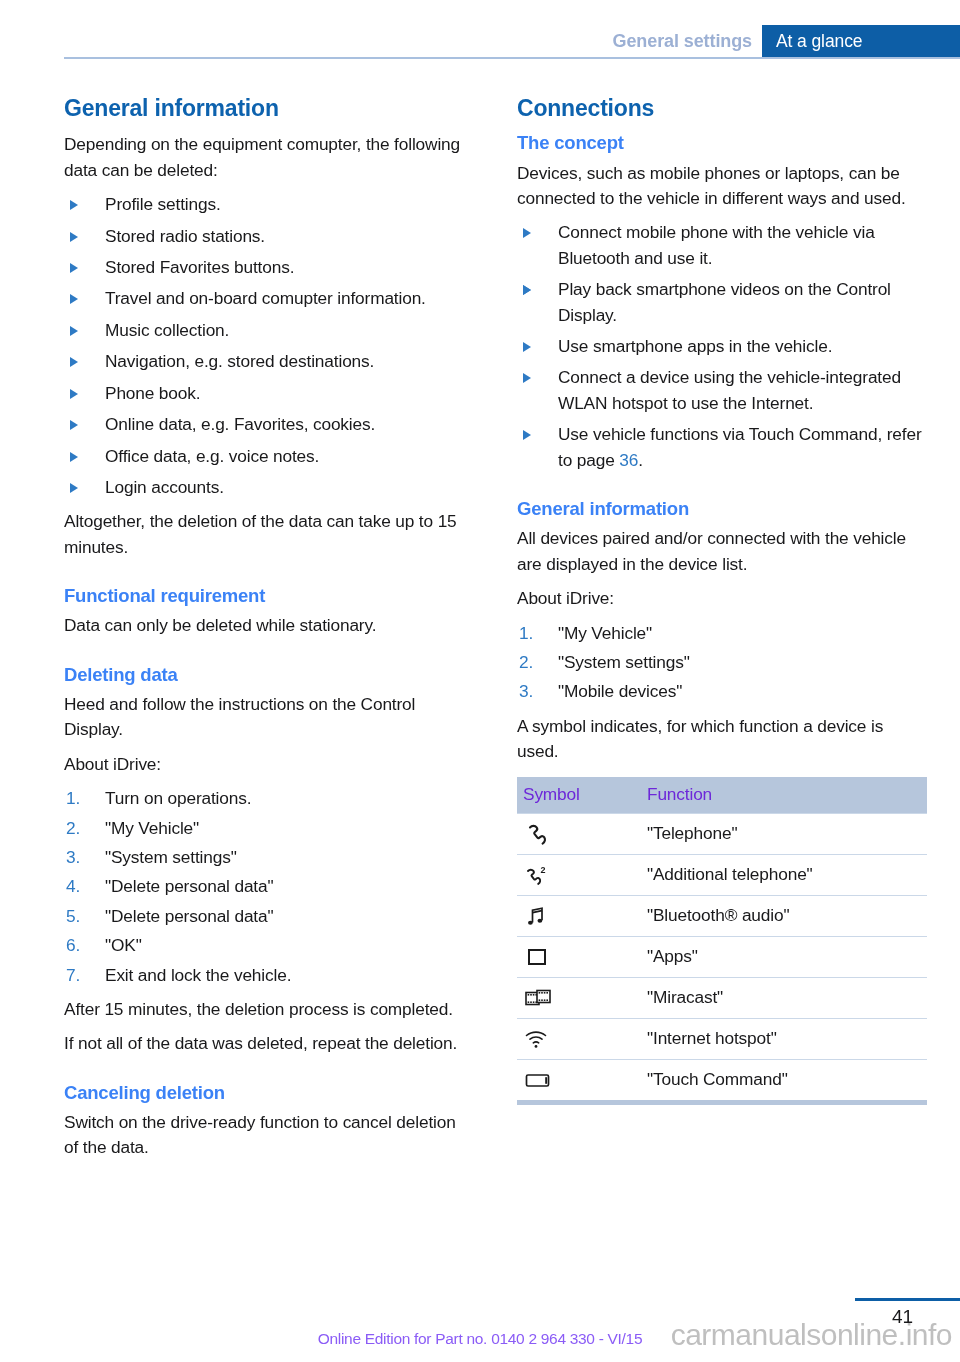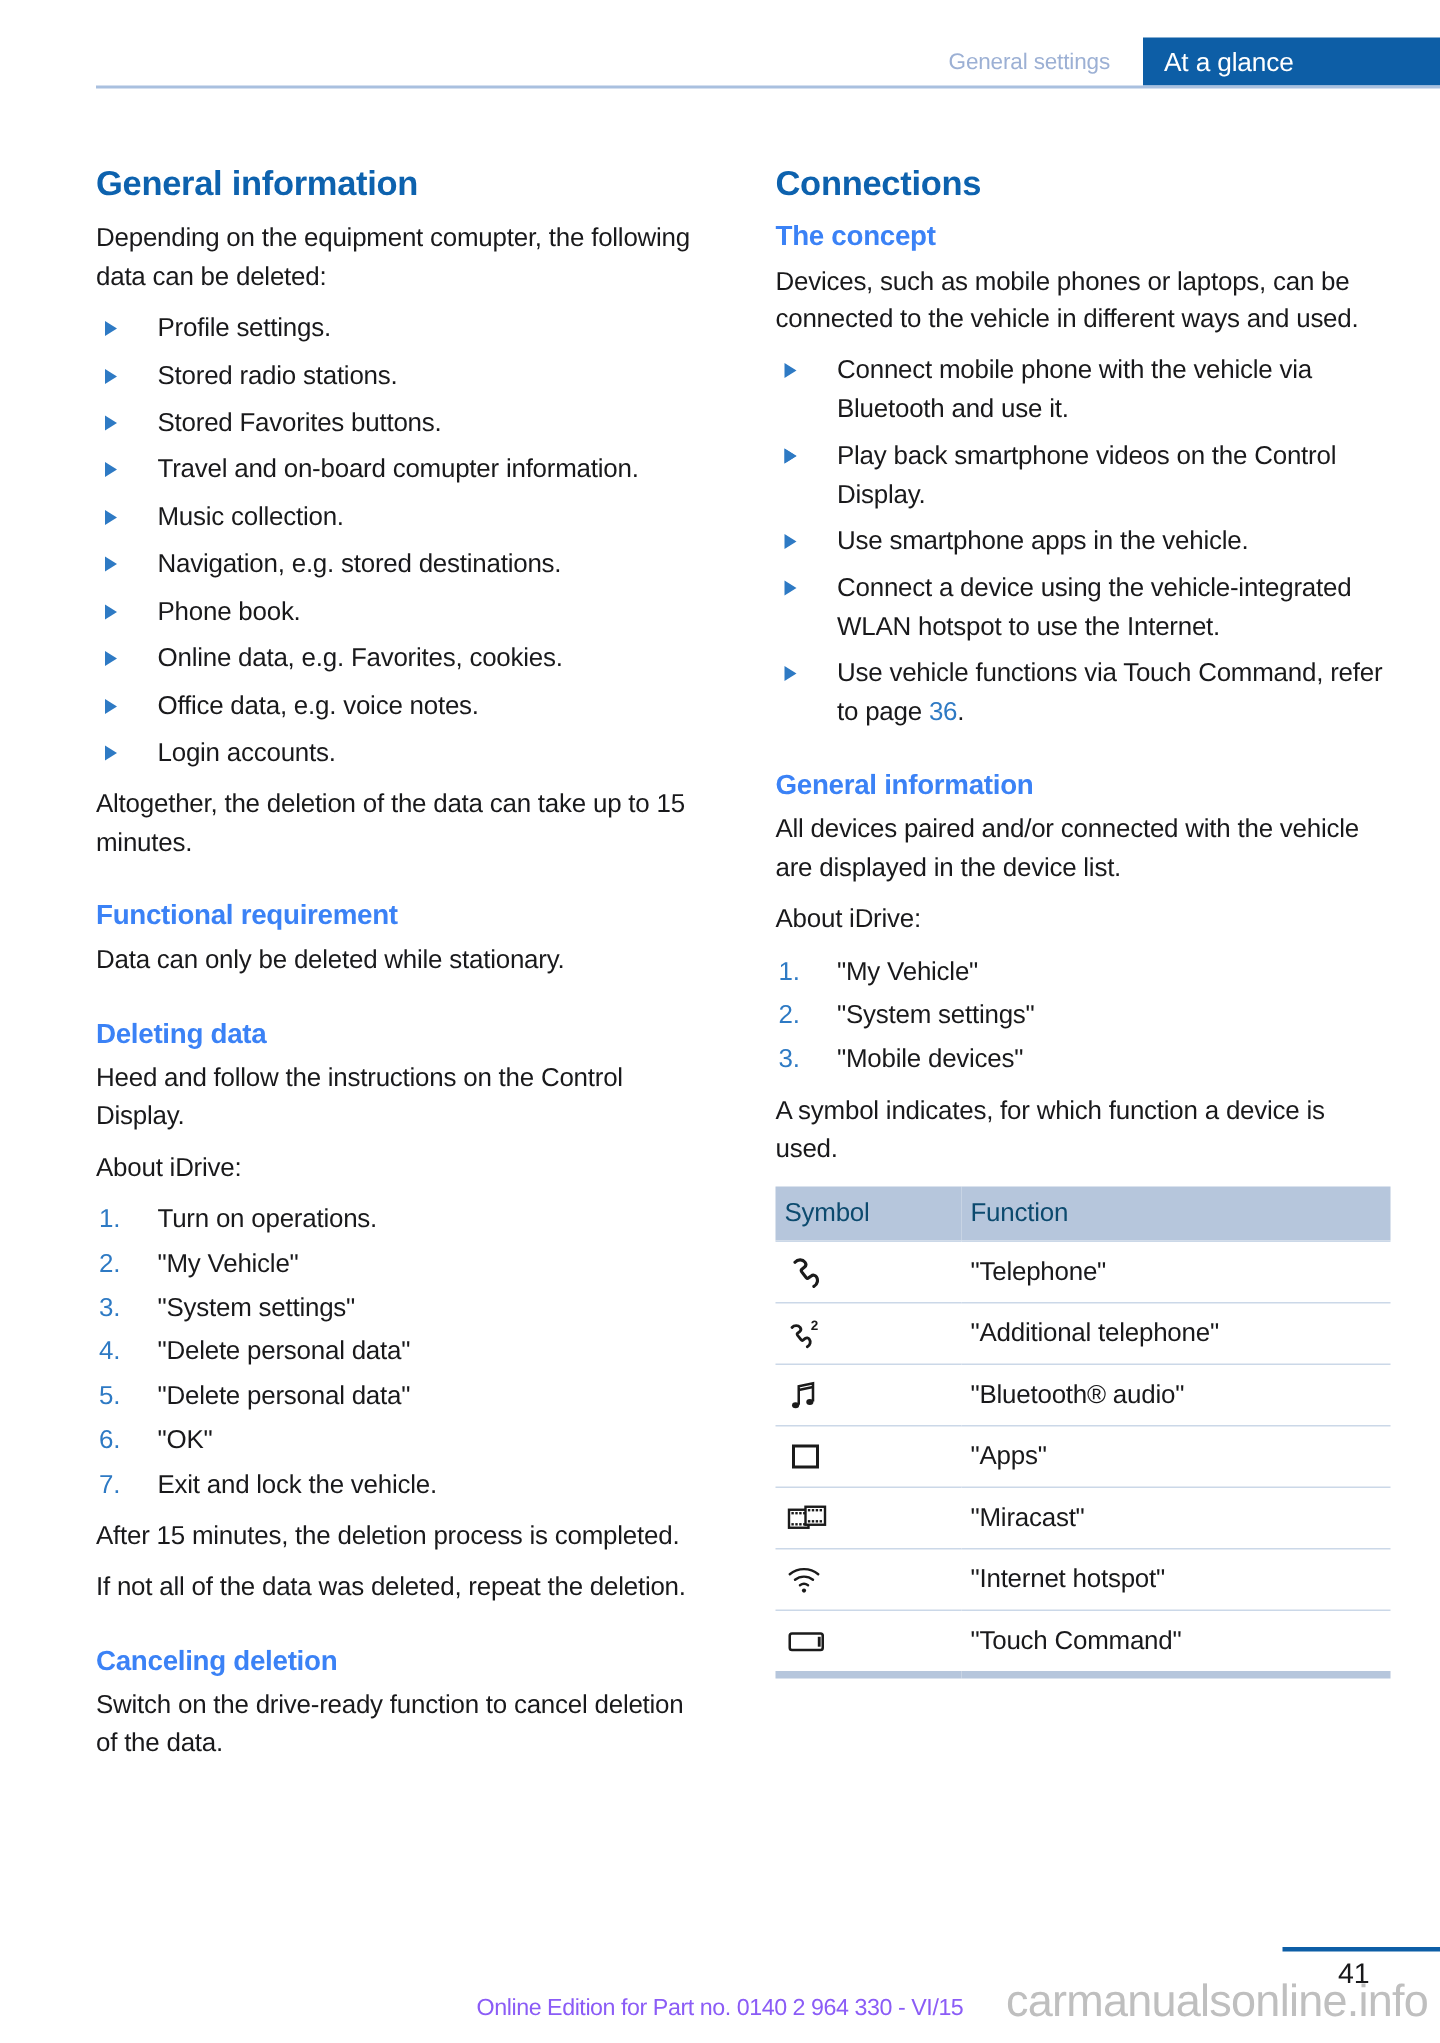--- a/index.html
+++ b/index.html
@@ -29,24 +29,24 @@
     position: absolute;
     right: 0;
     top: 25px;
     display: flex;
     align-items: stretch;
     height: 32px;
   }
   .tab-inactive {
     display: flex;
     align-items: center;
-    font-size: 15px;
-    font-weight: normal;
+    font-size: 18px;
+    font-weight: bold;
     color: #9CB0D4;
-    padding: 0 22px 0 10px;
+    padding: 0 10px 0 10px;
     letter-spacing: -0.1px;
     white-space: nowrap;
   }
   .tab-active {
     display: flex;
     align-items: center;
     background: #0D5EA6;
     color: #ffffff;
     font-size: 17.5px;
     font-weight: normal;
@@ -70,21 +70,20 @@
     position: absolute;
     top: 95px;
     left: 64px;
     width: 862px;
     display: flex;
     gap: 43px;
   }
   .col {
     width: 410px;
     flex: 0 0 410px;
-    margin-top: 14px;
   }
 
   h1.sec-title {
     font-size: 23px;
     font-weight: bold;
     color: #0D62AE;
     margin: 0 0 11px 0;
     letter-spacing: -0.2px;
     line-height: 1.15;
   }
@@ -169,21 +168,21 @@
     margin-top: 12px;
     table-layout: fixed;
   }
   table.symbol-table th {
     background: #B6C6DC;
     text-align: left;
     font-weight: normal;
     font-size: 17.3px;
     padding: 7px 0 8px 6px;
     letter-spacing: -0.15px;
-    color: #0c4a6e;
+    color: #6d28d9;
   }
   table.symbol-table th.c-sym { width: 118px; }
   table.symbol-table td {
     border-top: 1px solid #CBD8E8;
     font-size: 17.3px;
     padding: 7px 0 7px 6px;
     vertical-align: middle;
     height: 26px;
     letter-spacing: -0.15px;
     color: #19191b;

